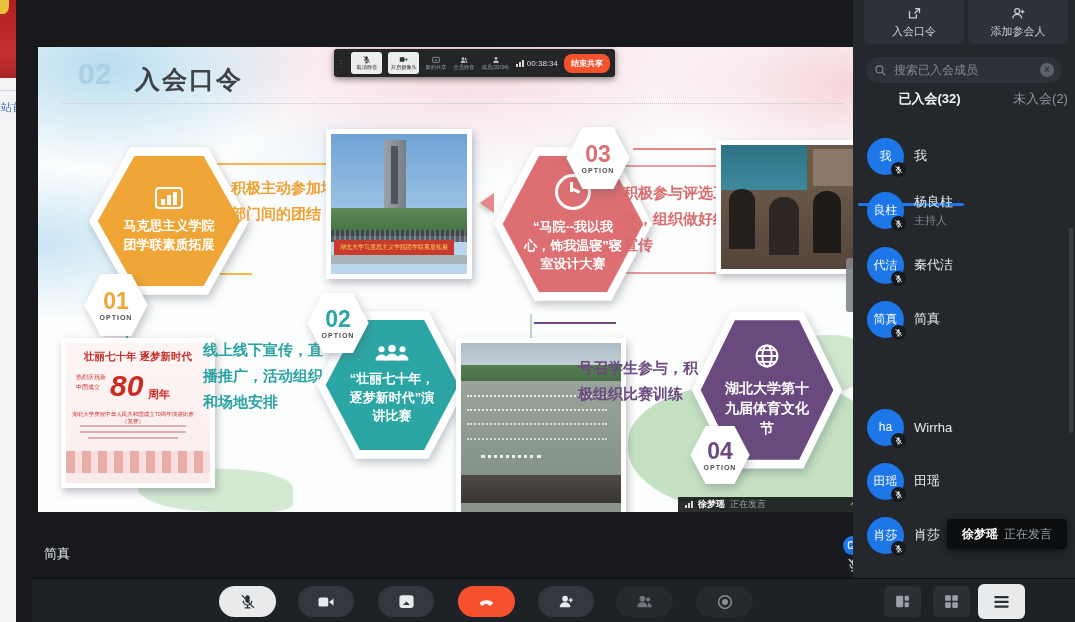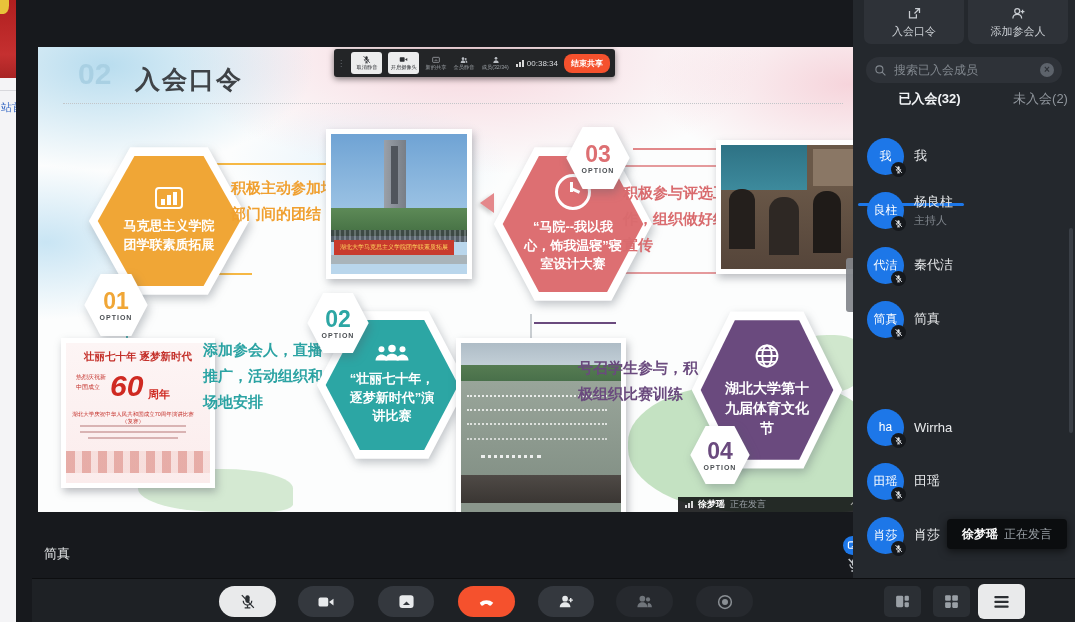--- a/index.html
+++ b/index.html
@@ -198,31 +198,31 @@
           <div class="abs" style="left:8px;top:44px;width:26px;height:60px;background:#241f1c;border-radius:12px 12px 0 0;"></div>
           <div class="abs" style="left:48px;top:52px;width:30px;height:58px;background:#2e2824;border-radius:14px 14px 0 0;"></div>
           <div class="abs" style="left:92px;top:46px;width:28px;height:62px;background:#1f1b18;border-radius:13px 13px 0 0;"></div>
         </div>
       </div>
 
       <div class="photo" style="left:23px;top:291px;width:144px;height:140px;">
         <div class="photo-in" style="background:linear-gradient(180deg,#fdf5f5,#fbecec);">
           <div class="abs" style="left:0;top:7px;width:100%;text-align:center;font-size:10.5px;font-weight:800;color:#c4302a;">壮丽七十年  逐梦新时代</div>
           <div class="abs" style="left:10px;top:30px;font-size:6px;color:#c4302a;width:30px;line-height:1.6;">热烈庆祝新中国成立</div>
-          <div class="abs" style="left:44px;top:26px;font-size:30px;font-style:italic;font-weight:800;color:#cf2a22;">60</div>
+          <div class="abs" style="left:44px;top:26px;font-size:30px;font-style:italic;font-weight:800;color:#cf2a22;">80</div>
           <div class="abs" style="left:82px;top:44px;font-size:11px;font-weight:800;color:#cf2a22;">周年</div>
           <div class="abs" style="left:4px;top:68px;width:126px;text-align:center;font-size:5.5px;color:#c4302a;">湖北大学庆祝中华人民共和国成立70周年演讲比赛（复赛）</div>
           <div class="abs" style="left:14px;top:82px;width:106px;height:2px;background:#d9b3b3;"></div>
           <div class="abs" style="left:14px;top:88px;width:106px;height:2px;background:#d9b3b3;"></div>
           <div class="abs" style="left:22px;top:94px;width:90px;height:2px;background:#d9b3b3;"></div>
           <div class="abs" style="left:0;top:108px;width:100%;height:22px;background:repeating-linear-gradient(90deg,rgba(214,120,110,.55) 0 9px,rgba(240,200,195,.4) 9px 16px);"></div>
         </div>
       </div>
 
-      <div class="abs desc" style="left:165px;top:290px;width:124px;color:#2ba3a3;">添加参会人，直播推广，活动组织和场地安排</div>
+      <div class="abs desc" style="left:165px;top:290px;width:124px;color:#2ba3a3;">线上线下宣传，直播推广，活动组织和场地安排</div>
 
       <div class="abs hexwrap" style="left:278px;top:262px;width:152px;height:152px;">
         <div class="hex hex-outer">
           <div class="hex hex-inner" style="background:#2ca6a4;">
             <svg class="hicon" viewBox="0 0 48 24" width="36" height="18">
               <g fill="#fff">
                 <circle cx="10" cy="7" r="4"></circle>
                   <path d="M2 22c0-5 4-8 8-8s8 3 8 8z"></path>
                 <circle cx="24" cy="6" r="5"></circle>
                   <path d="M15 22c0-6 4-9 9-9s9 3 9 9z"></path>

